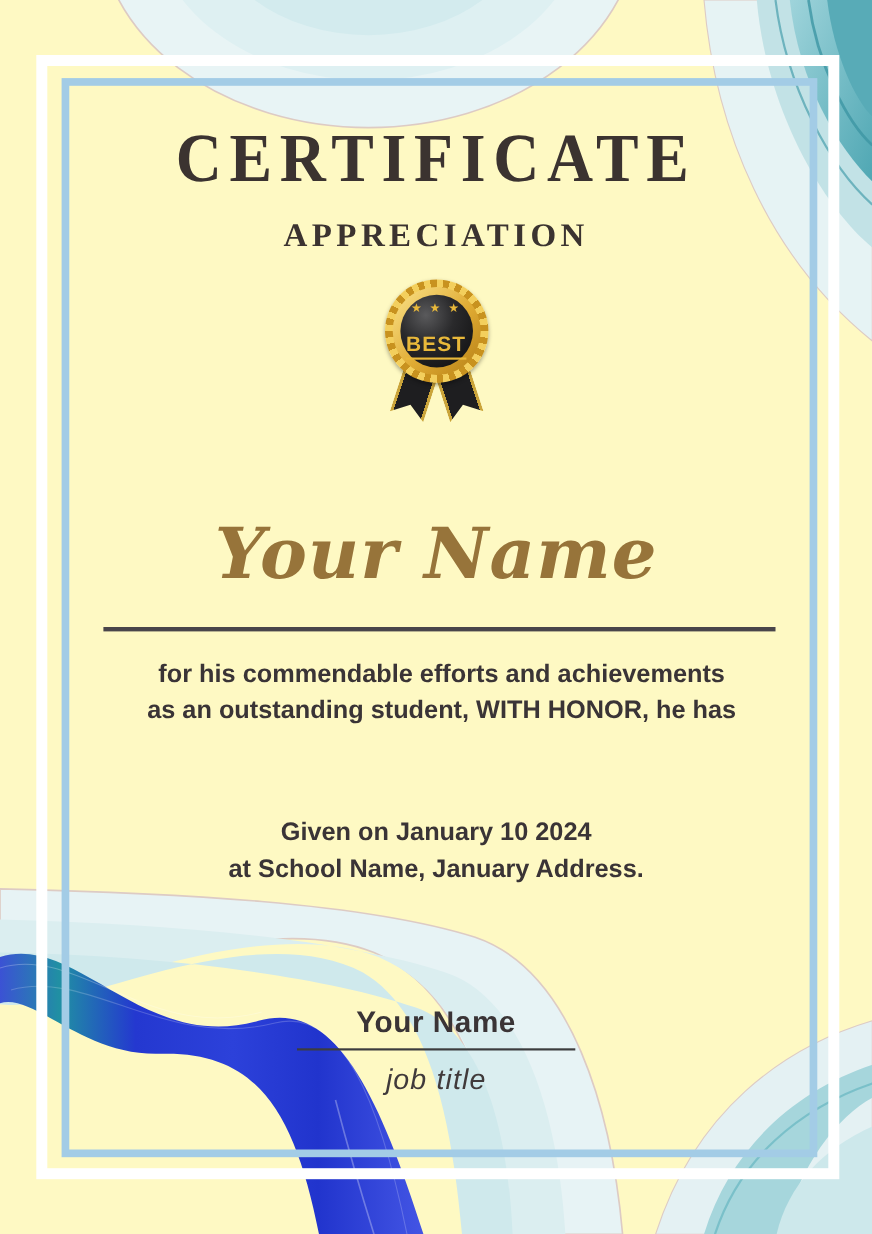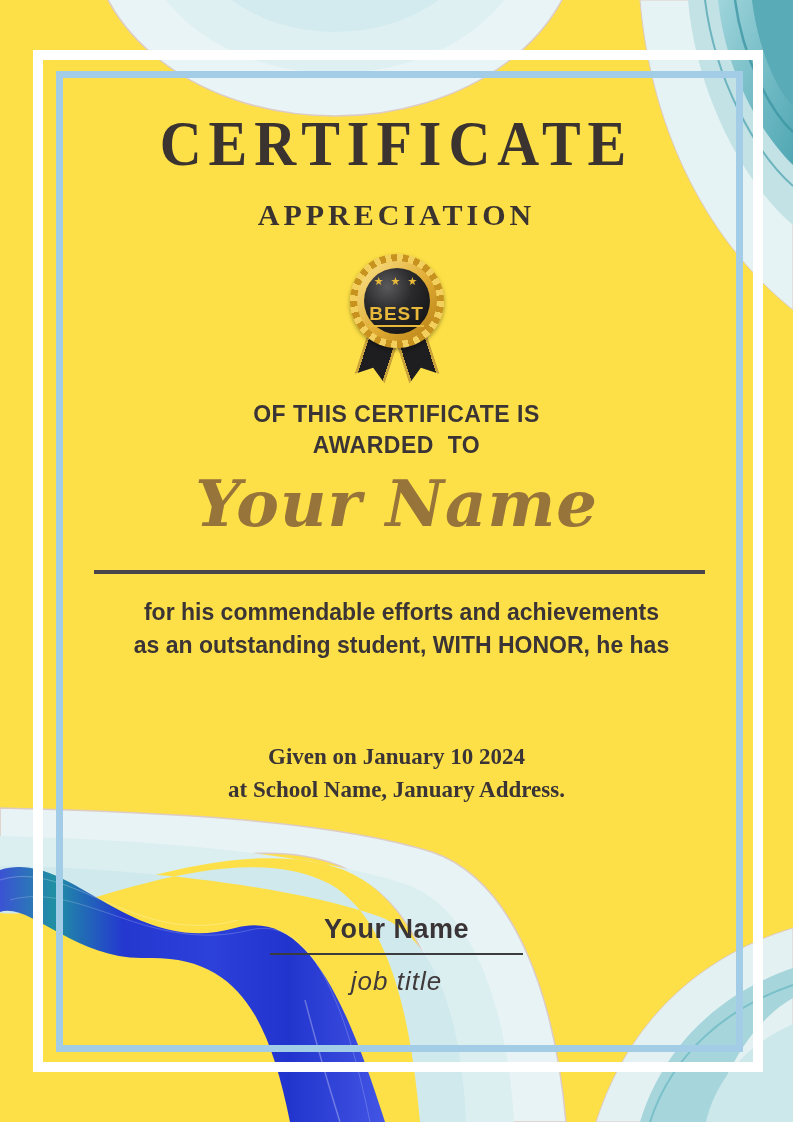--- a/index.html
+++ b/index.html
@@ -1,18 +1,18 @@
 <!DOCTYPE html>
 <html><head>
 <meta charset="utf-8">
 <style>
   html,body{margin:0;padding:0;background:#ffffff;}
   .canvas{
     position:relative;width:793px;height:1122px;overflow:hidden;
-    background:#fde047;font-family:"Liberation Sans",sans-serif;
+    background:#fef9c3;font-family:"Liberation Sans",sans-serif;
   }
   svg.deco{position:absolute;inset:0;z-index:0;}
   
   .white-frame{
     position:absolute;left:33px;top:50px;width:730px;height:1022px;
     border:10px solid #ffffff;box-sizing:border-box;z-index:2;
   }
   .blue-frame{
     position:absolute;left:56px;top:71px;width:687px;height:981px;
     border:7px solid #a3cce6;box-sizing:border-box;z-index:3;
@@ -64,21 +64,21 @@
   .intro{top:399px;font-size:23px;font-weight:bold;color:#3a3436;line-height:31px;letter-spacing:.5px;}
   .intro div{white-space:pre;}
 
   .recipient{
     top:466px;font-family:"DejaVu Serif",serif;font-style:italic;font-weight:bold;
     font-size:64px;color:#97743a;letter-spacing:1px;
   }
   .divider{top:570px;left:94px !important;right:auto !important;width:611px;height:4px;background:#49454a;}
 
   .body-text{top:596px;font-size:23px;font-weight:bold;color:#3a3436;line-height:33px;padding-left:10px;}
-  .given-text{top:740px;font-size:23px;font-weight:bold;color:#3a3436;line-height:33px;font-family:Liberation Serif, serif;}
+  .given-text{top:740px;font-size:23px;font-weight:bold;color:#3a3436;line-height:33px;}
 
   .sig-name{top:914px;font-size:27px;font-weight:bold;color:#3a3436;letter-spacing:.5px;}
   .sig-line{top:953px;left:270px !important;right:auto !important;width:253px;height:2px;background:#3c3c3e;}
   .sig-job{top:966px;font-size:26px;font-style:italic;color:#403a3b;letter-spacing:1px;}
 </style>
 </head>
 <body>
 
 <div class="canvas">
 
@@ -153,24 +153,20 @@
       <div class="rosette">
         <div class="ring">
           <div class="medal-center">
             <div class="medal-stars">★ ★ ★</div>
             <div class="medal-label">BEST</div>
           </div>
         </div>
       </div>
     </div>
 
-    <div class="intro">
-      <div>OF THIS CERTIFICATE IS</div>
-      <div>AWARDED  TO</div>
-    </div>
 
     <div class="recipient">Your Name</div>
     <div class="divider"></div>
 
     <div class="body-text">
       <div>for his commendable efforts and achievements</div>
       <div>as an outstanding student, WITH HONOR, he has</div>
     </div>
 
     <div class="given-text">

